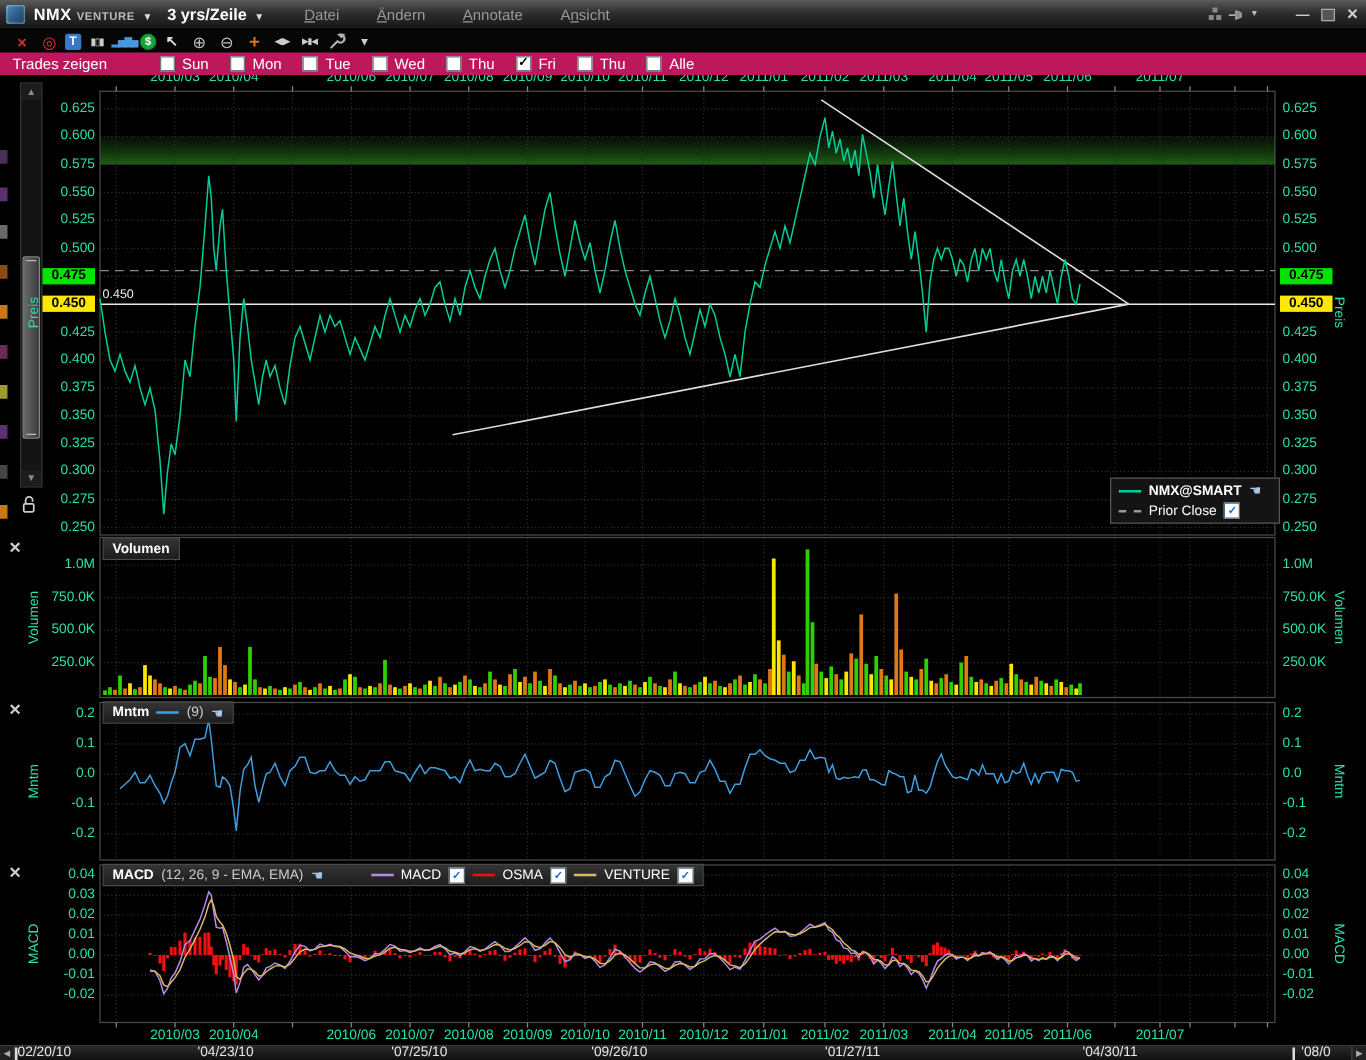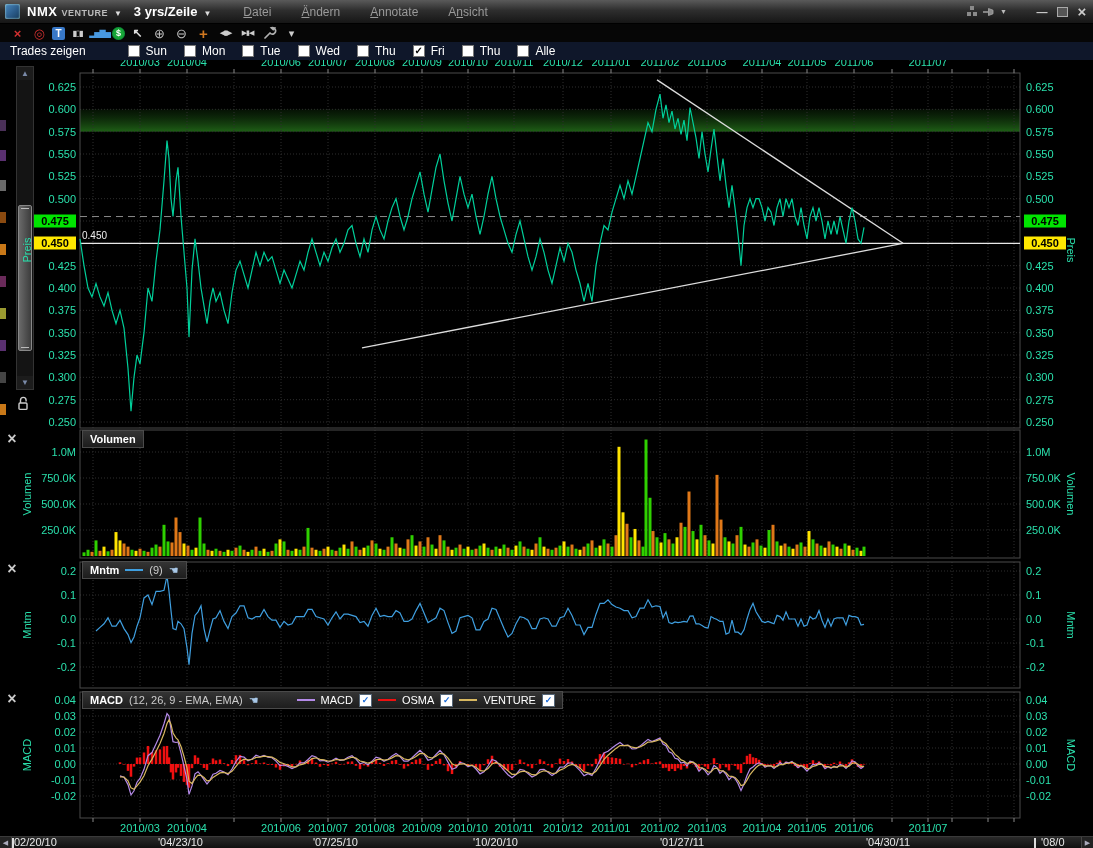--- a/index.html
+++ b/index.html
@@ -47,21 +47,21 @@
   .i-dollar{background:#18a838;border-radius:50%;width:13px;height:13px;box-shadow:inset 0 0 2px #063;}
   .i-dollar::before{content:"$";color:#fff;font-weight:700;font-size:9px;}
   .i-pointer::before{content:"↖";color:#ddd;font-weight:700;font-size:12px;}
   .i-zoom-in::before{content:"⊕";color:#c0c0c0;font-size:13px;}
   .i-zoom-out::before{content:"⊖";color:#c0c0c0;font-size:13px;}
   .i-crosshair::before{content:"+";color:#d07820;font-weight:700;font-size:15px;}
   .i-expand-horizontal::before{content:"◀▮▶";font-size:7px;color:#ccc;letter-spacing:-1px;}
   .i-collapse-horizontal::before{content:"▶▮◀";font-size:7px;color:#ccc;letter-spacing:-1px;}
   .i-more-dropdown::before{content:"▾";color:#ccc;font-size:11px;}
 
-  #filterrow{position:absolute;left:0;top:42px;width:100%;height:18px;z-index:10;background:#0f172a;
+  #filterrow{position:absolute;left:0;top:42px;width:100%;height:18px;z-index:10;background:#be185d;
     display:flex;align-items:center;color:#fff;font-size:12px;text-align:right;}
   #filterlabel{margin-left:10px;}
   #days{margin-left:42px;display:flex;align-items:center;}
   .day{display:inline-flex;align-items:center;gap:6px;margin-right:17px;color:#fff;}
   .cb{width:12px;height:12px;background:#fff;border:1px solid #777;display:inline-flex;align-items:center;justify-content:center;box-sizing:border-box;}
   .cb.on::after{content:"✓";font-size:10px;font-weight:700;color:#000;line-height:10px;}
 
   
   .tick{position:absolute;font-size:11px;color:#2ae0ac;line-height:11px;transform:translateY(-50%);white-space:nowrap;}
   .tl{left:30px;width:46px;text-align:right;}
@@ -771,20 +771,32 @@
       <span>MACD</span>
       <span class="tcb"></span>
       <span class="lsample ls-red"></span>
       <span>OSMA</span>
       <span class="tcb"></span>
       <span class="lsample ls-gold"></span>
       <span>VENTURE</span>
       <span class="tcb"></span>
     </div>
 
+    <div id="legend">
+      <div class="lrow">
+        <span class="lsample ls-teal"></span>
+        <b>NMX@SMART</b>
+        <span class="hand"></span>
+      </div>
+      <div class="lrow">
+        <span class="lsample ls-dash"></span>
+        <span>Prior Close</span>
+        <span class="tcb"></span>
+      </div>
+    </div>
 
     <div id="hsb">
       <span class="hs-left"></span>
       <span class="hs-right"></span>
       <i class="hmark" style="left:12px;"></i>
       <i class="hmark" style="left:1034px;"></i>
     </div>
   </div>
 
   <div id="overlay">
@@ -893,21 +905,21 @@
       <span class="vlab" style="left: 27px; top: 494px;">Volumen</span>
       <span class="vlabr" style="left: 1071px; top: 494px;">Volumen</span>
       <span class="vlab" style="left: 27px; top: 625px;">Mntm</span>
       <span class="vlabr" style="left: 1071px; top: 625px;">Mntm</span>
       <span class="vlab" style="left: 27px; top: 755px;">MACD</span>
       <span class="vlabr" style="left: 1071px; top: 755px;">MACD</span>
       <span class="hlab" style="left: 82px; top: 231.333px;">0.450</span>
       <span class="sblab" style="left: 14px; top: 837px;">02/20/10</span>
       <span class="sblab" style="left: 158px; top: 837px;">'04/23/10</span>
       <span class="sblab" style="left: 313px; top: 837px;">'07/25/10</span>
-      <span class="sblab" style="left: 473px; top: 837px;">'10/20/10</span>
+      <span class="sblab" style="left: 473px; top: 837px;">'09/26/10</span>
       <span class="sblab" style="left: 660px; top: 837px;">'01/27/11</span>
       <span class="sblab" style="left: 866px; top: 837px;">'04/30/11</span>
       <span class="sblab" style="left: 1041px; top: 837px;">'08/0</span>
     </div>
 
   <div id="titlebar">
     <span class="appico"></span>
     <span class="sym">
       <b>NMX</b><i class="ex">VENTURE</i><em class="caret"></em>
     </span>

